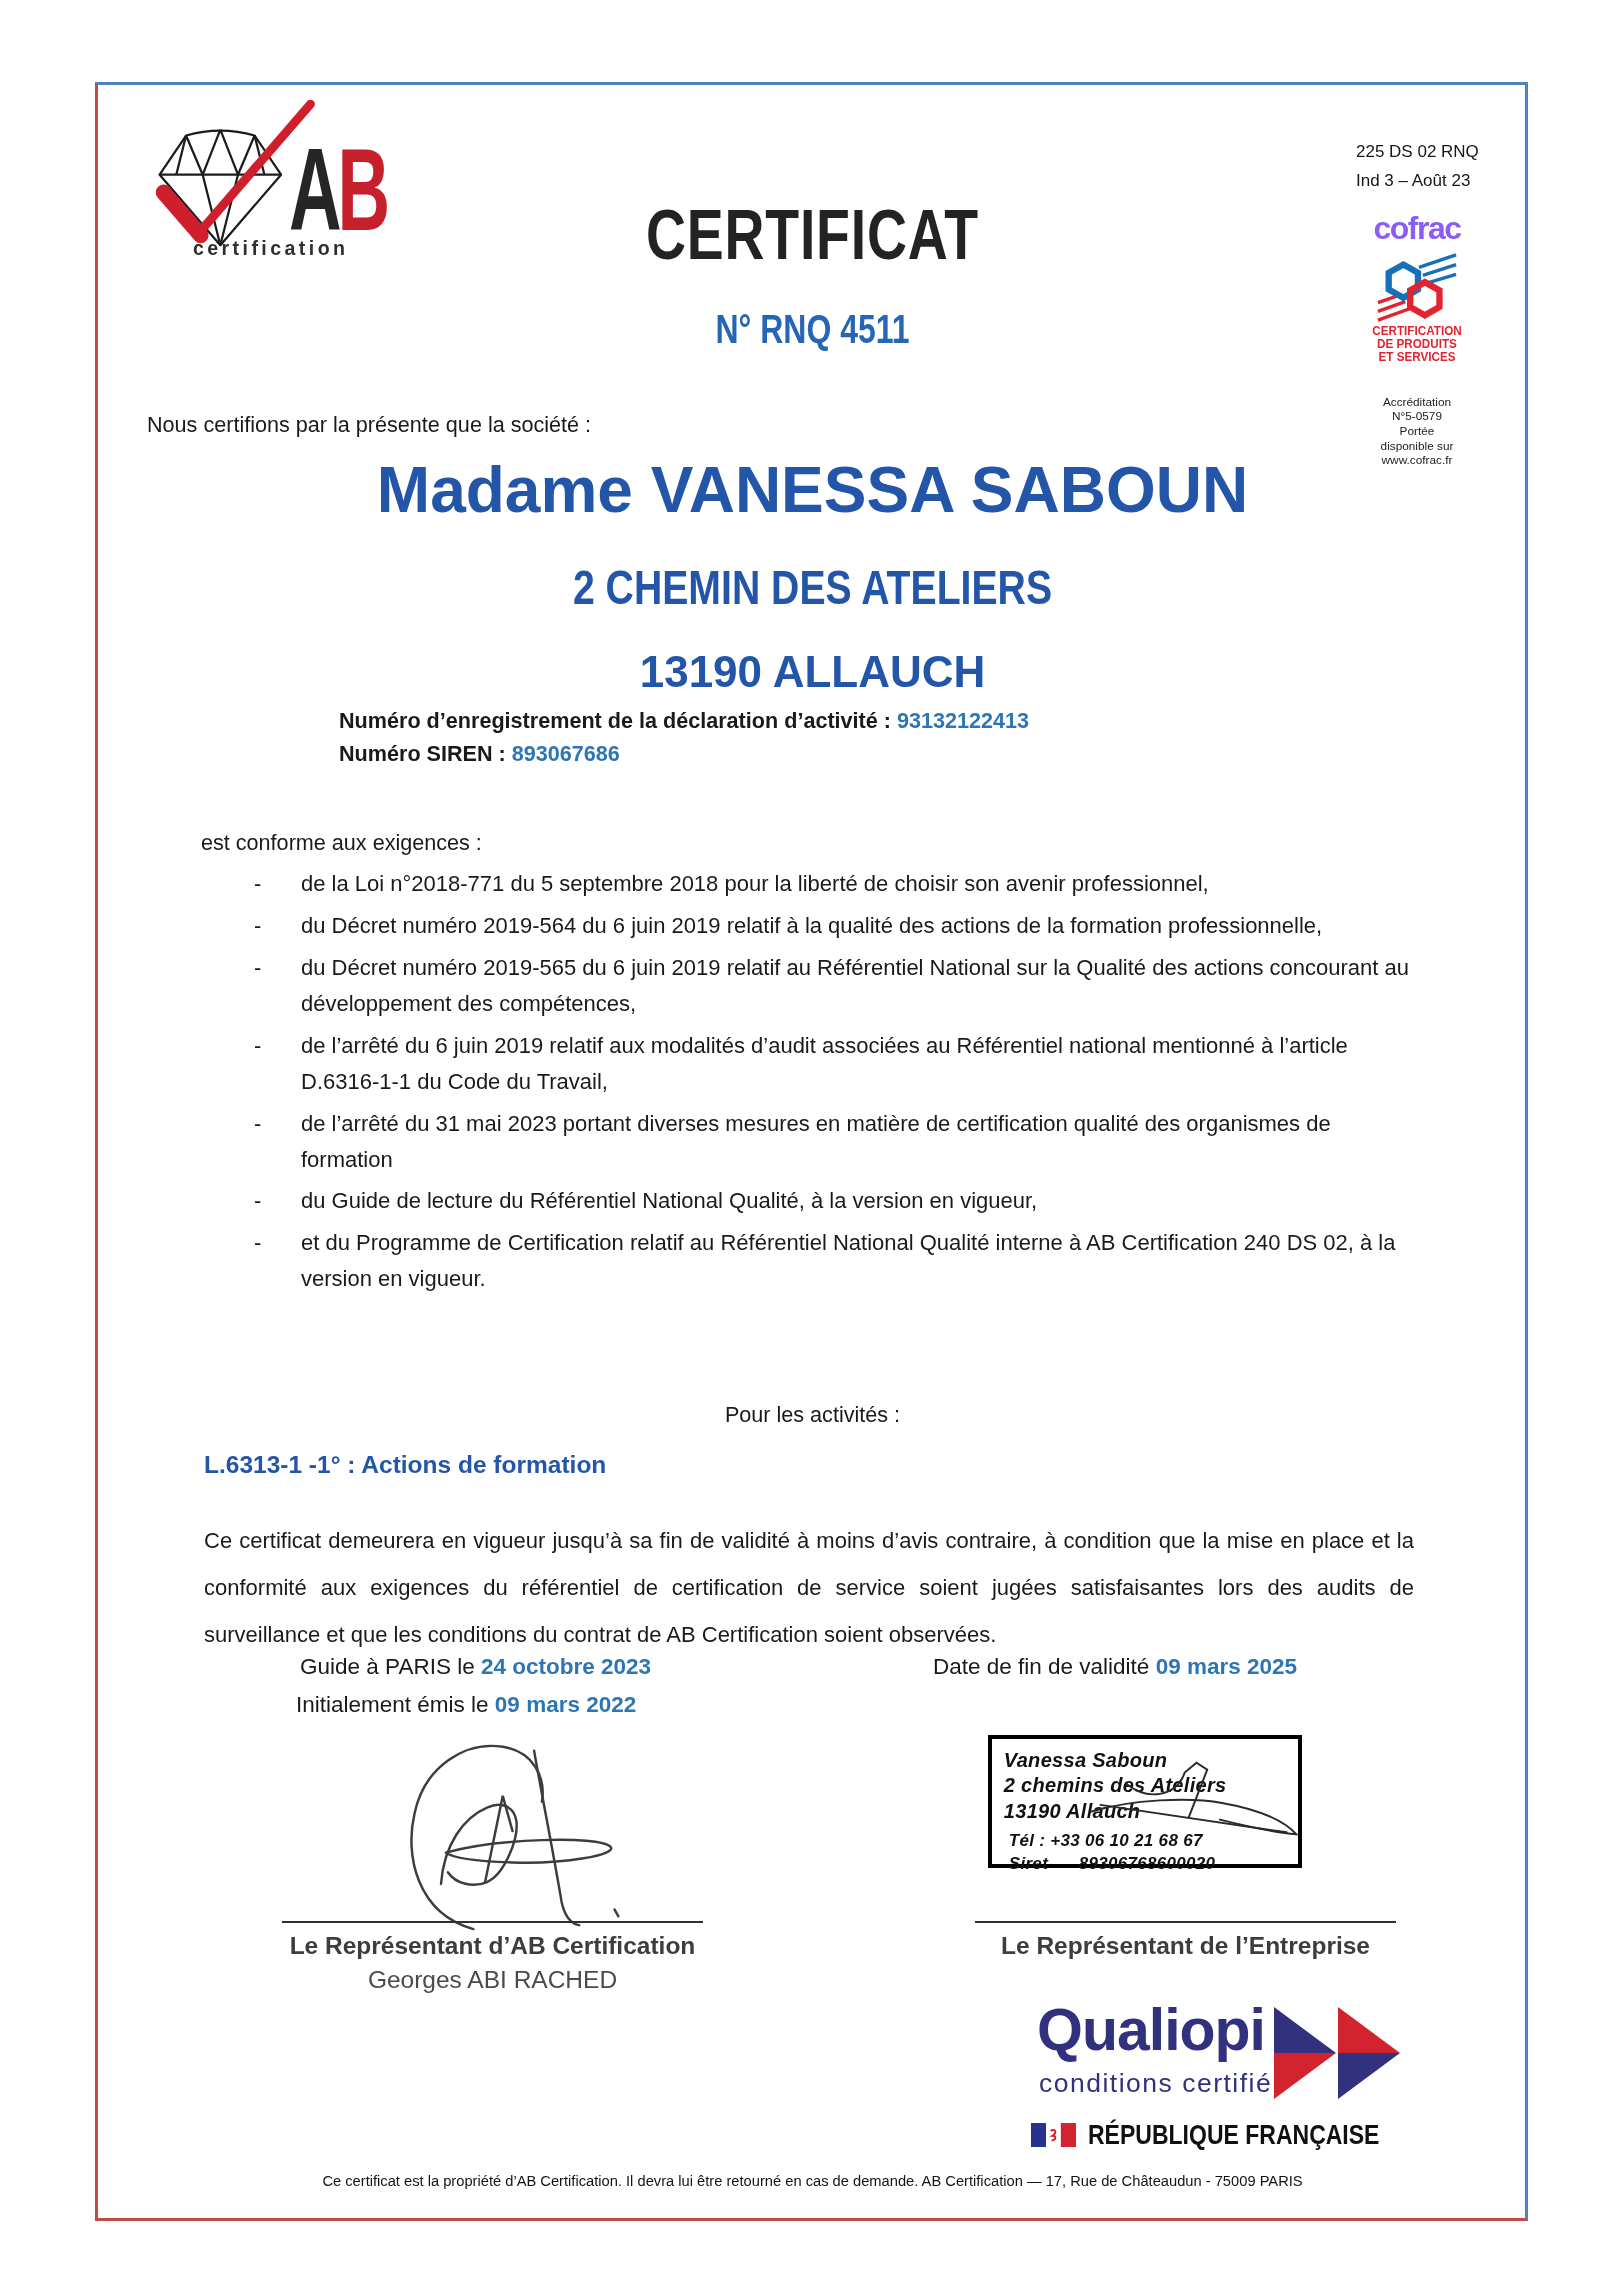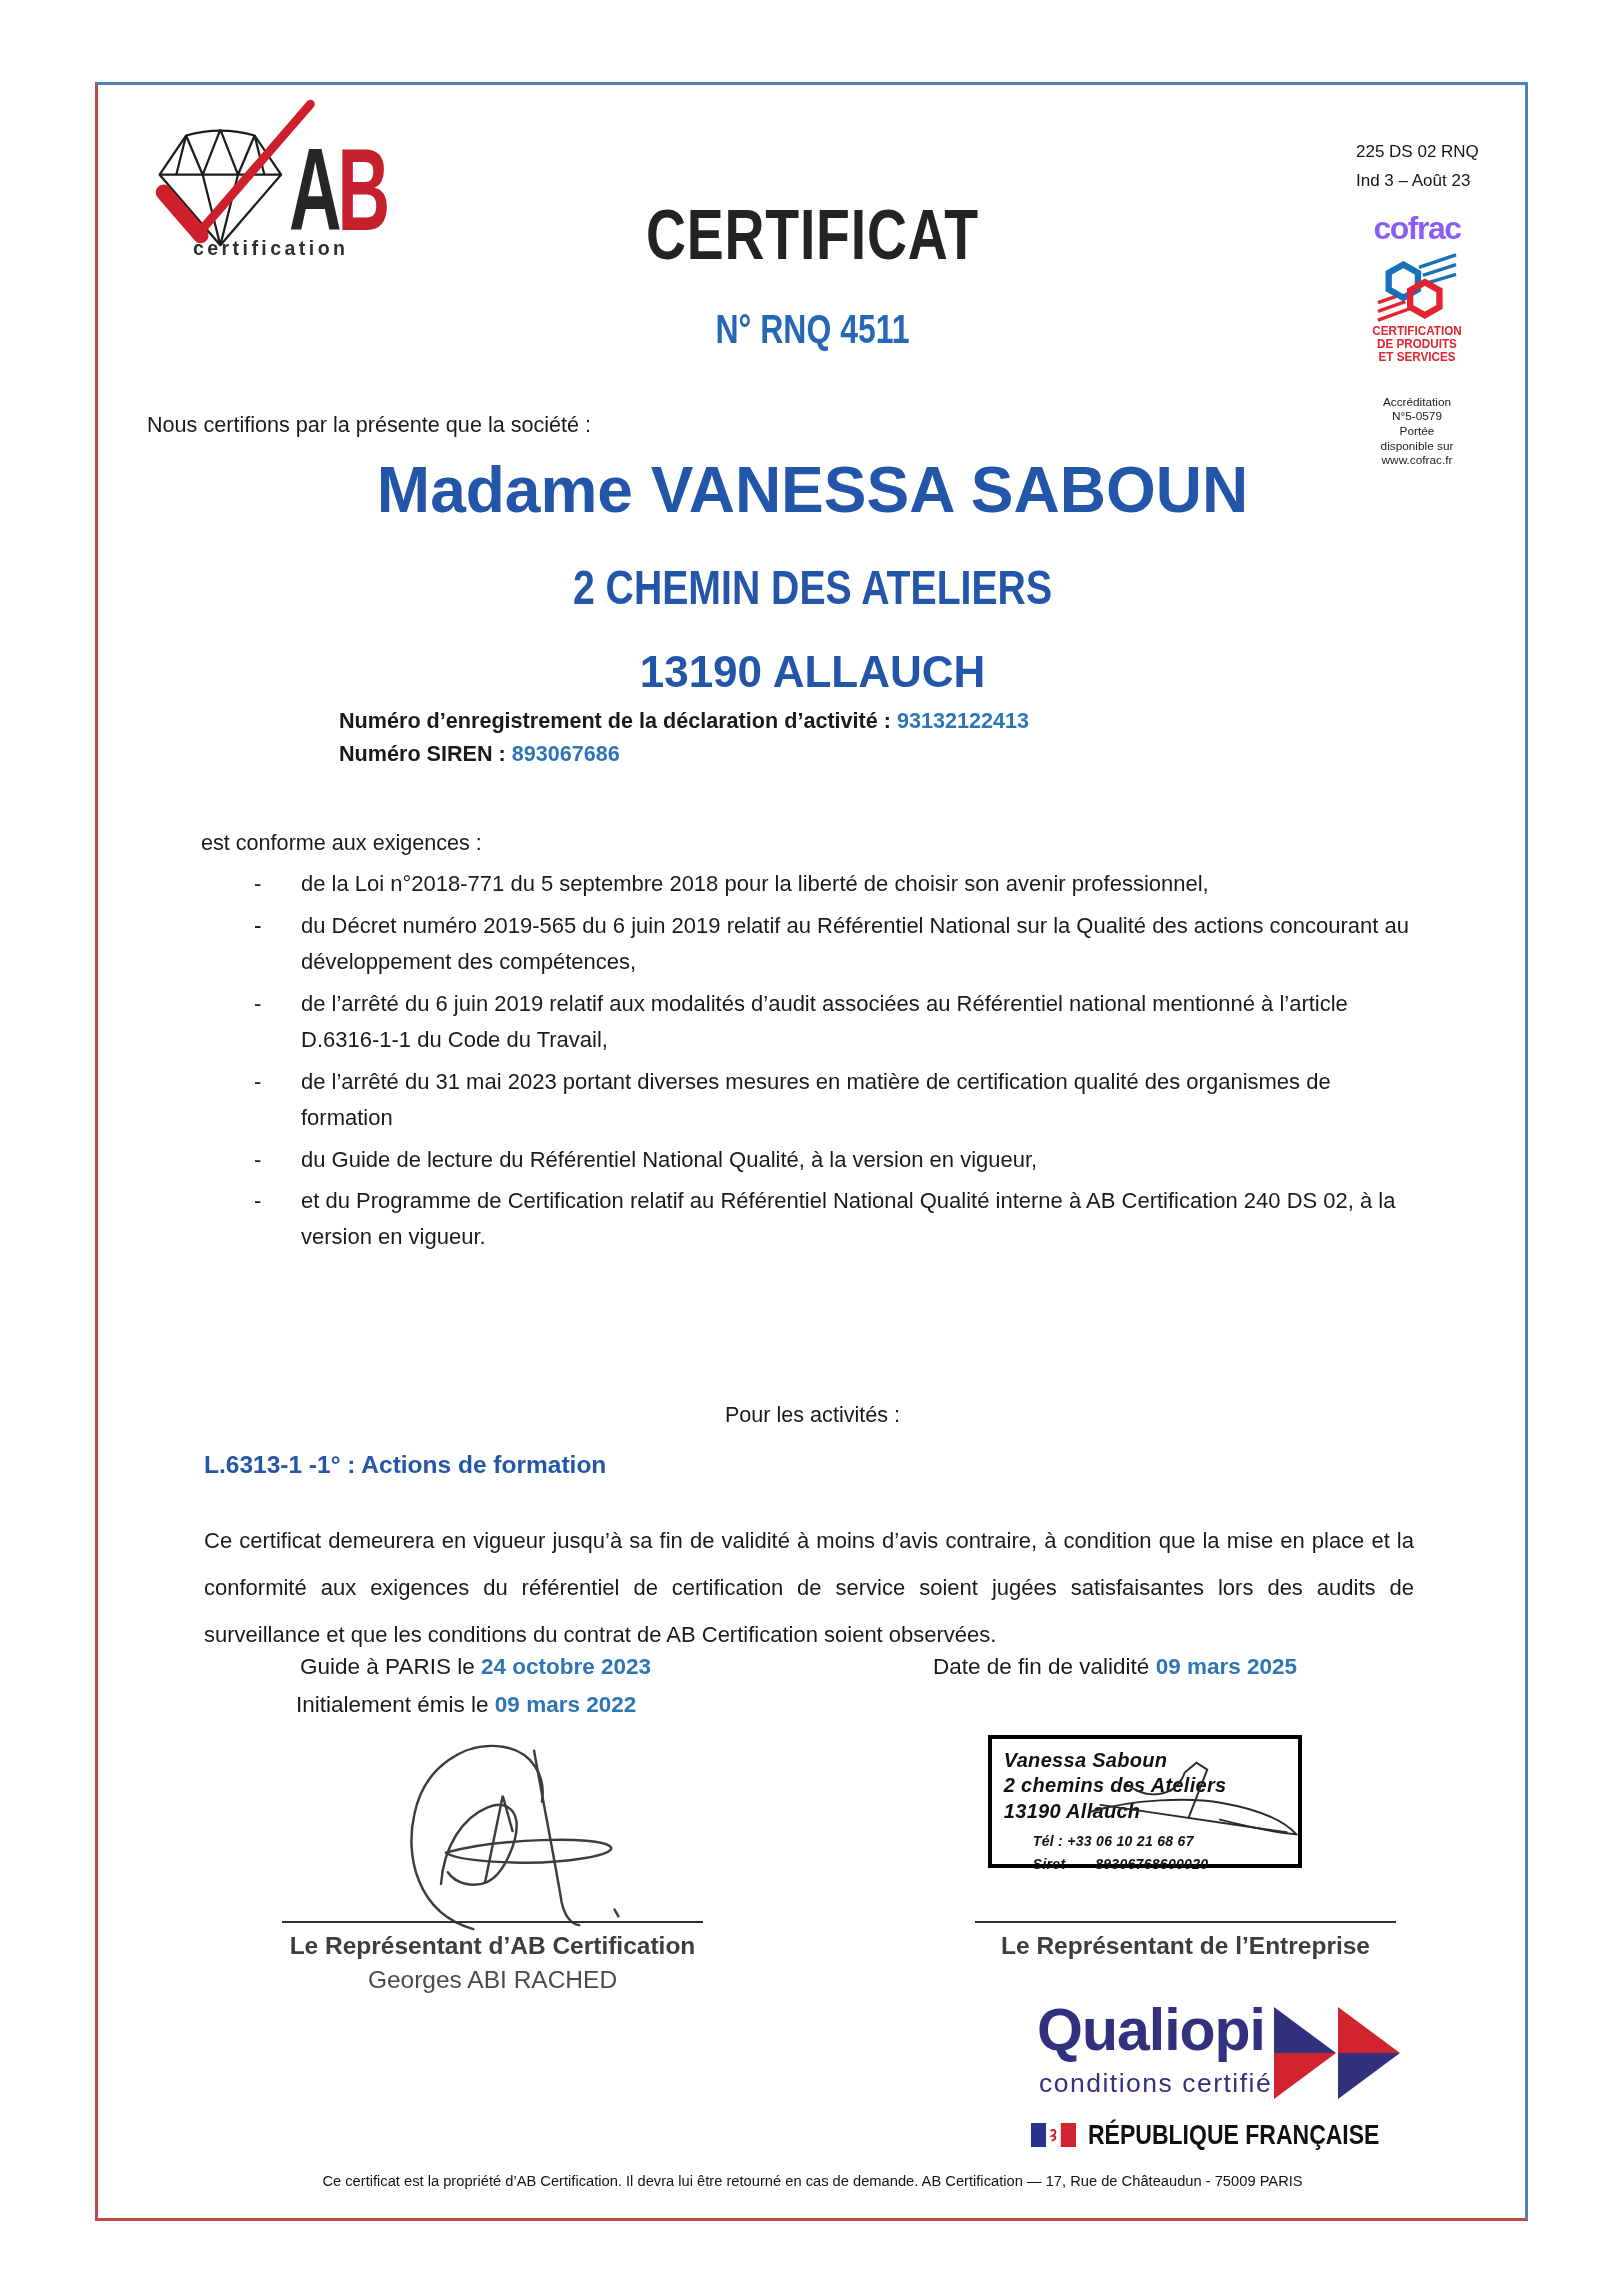--- a/index.html
+++ b/index.html
@@ -56,21 +56,21 @@
   .date-right { position:absolute; left:933px; top:1654px; }
   .date-val { font-weight:bold; color:#2e75b6; }
   
   .signature-svg { position:absolute; left:387px; top:1737px; }
   .stamp {
     position:absolute; left:988px; top:1735px; width:314px; height:133px;
     border:4.9px solid #000; background:#fff; padding:8.8px 11.8px 7.8px;
     font-style:italic; font-weight:bold; color:#111;
   }
   .stamp-line { font-size:20px; line-height:25.5px; letter-spacing:0.3px; }
-  .stamp-small { font-size:14px; line-height:22.5px; margin-left:29px; letter-spacing:0.3px; }
+  .stamp-small { font-size:17px; line-height:22.5px; margin-left:5px; letter-spacing:0.3px; }
   .stamp-small .siret-num { margin-left:25.5px; }
   .stamp-overlay { position:absolute; left:1073px; top:1743px; }
   .sig-line { position:absolute; width:421px; border-top:2px solid #2f2f2f; height:0; }
   .sig-line-left { left:282px; top:1921px; }
   .sig-line-right { left:975px; top:1921px; }
   .sig-label { position:absolute; width:421px; text-align:center; font-size:24.5px; font-weight:bold; color:#3d3d3d; }
   .sig-label-left { left:282px; top:1932px; }
   .sig-label-right { left:975px; top:1932px; }
   .sig-name-left { position:absolute; left:282px; top:1966px; width:421px; text-align:center; font-size:24.5px; color:#4a4a4a; }
   
@@ -155,21 +155,21 @@
     <span class="blue-val">93132122413</span>
   </div>
   <div class="reg-line2">
     <span>Numéro SIREN :</span>
     <span class="blue-val">893067686</span>
   </div>
 
   <div class="conf-heading">est conforme aux exigences :</div>
   <ul class="req-list">
     <li class="req-item"><span class="dash">-</span><span>de la Loi n°2018-771 du 5 septembre 2018 pour la liberté de choisir son avenir professionnel,</span></li>
-    <li class="req-item"><span class="dash">-</span></li>
+    <li class="req-item"><span class="dash">-</span><span>du Décret numéro 2019-564 du 6 juin 2019 relatif à la qualité des actions de la formation professionnelle,</span></li>
     <li class="req-item"><span class="dash">-</span><span>du Décret numéro 2019-565 du 6 juin 2019 relatif au Référentiel National sur la Qualité des actions concourant au développement des compétences,</span></li>
     <li class="req-item"><span class="dash">-</span><span>de l’arrêté du 6 juin 2019 relatif aux modalités d’audit associées au Référentiel national mentionné à l’article D.6316-1-1 du Code du Travail,</span></li>
     <li class="req-item"><span class="dash">-</span><span>de l’arrêté du 31 mai 2023 portant diverses mesures en matière de certification qualité des organismes de formation</span></li>
     <li class="req-item"><span class="dash">-</span><span>du Guide de lecture du Référentiel National Qualité, à la version en vigueur,</span></li>
     <li class="req-item"><span class="dash">-</span><span>et du Programme de Certification relatif au Référentiel National Qualité interne à AB Certification 240 DS 02, à la version en vigueur.</span></li>
   </ul>
 
   <div class="activities-heading">Pour les activités :</div>
   <div class="activities-code">L.6313-1 -1° : Actions de formation</div>
 

